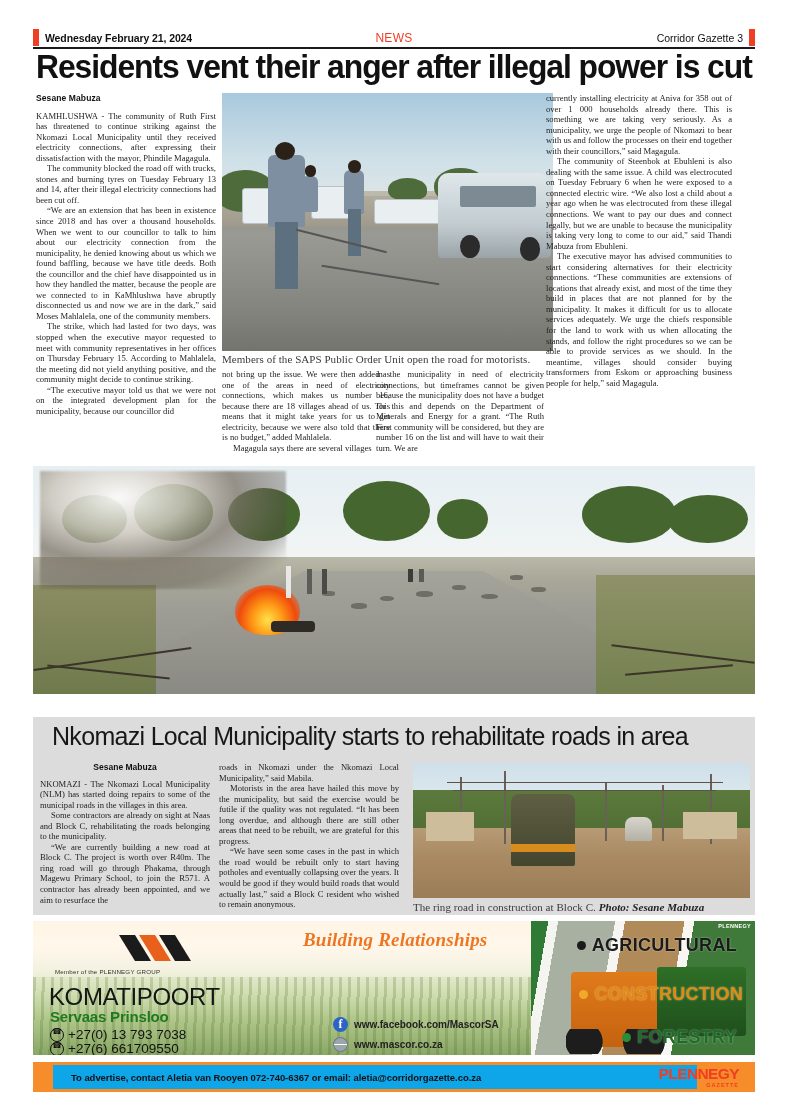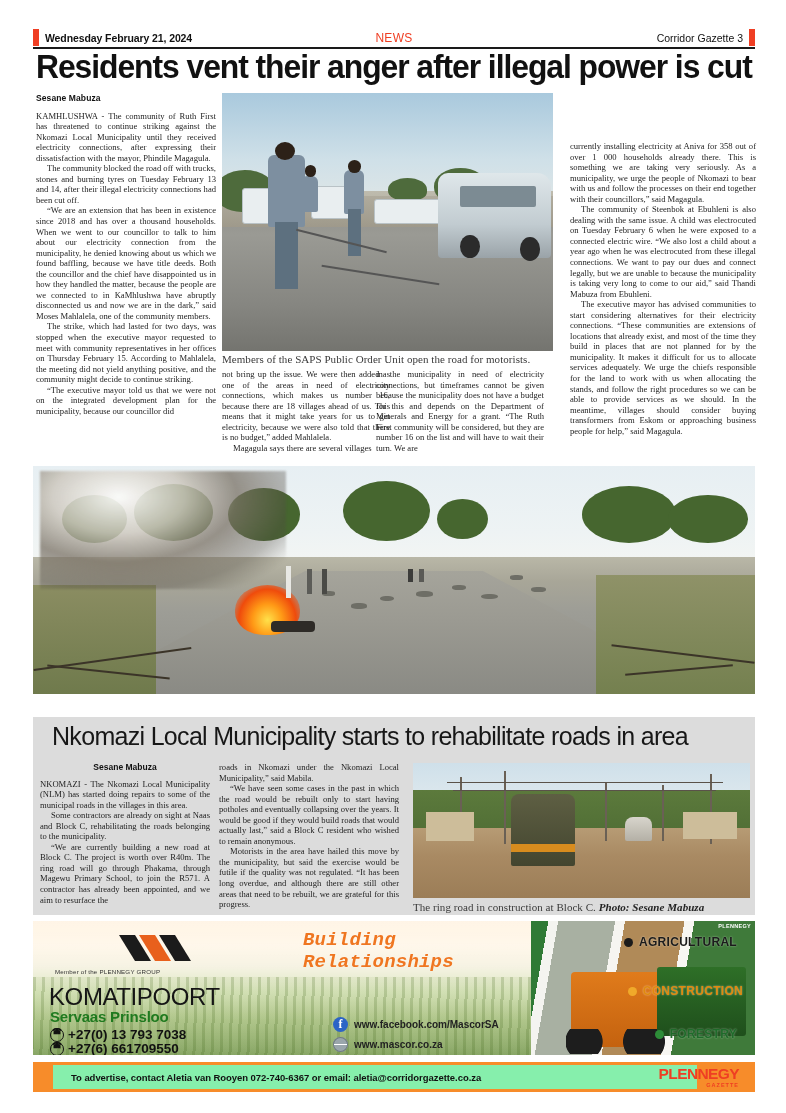--- a/index.html
+++ b/index.html
@@ -107,21 +107,21 @@
   }
   .col p {
     margin: 0;
     text-indent: 11px;
   }
   .col p.noindent { text-indent: 0; }
 
   #a1c1 { left: 36px;  top: 93px;  width: 180px; }
   #a1c2a{ left: 222px; top: 369px; width: 168px; }
   #a1c3a{ left: 376px; top: 369px; width: 168px; }
-  #a1c4 { left: 570px; top: 93px;  width: 186px; margin-top: 48px; }
+  #a1c4 { left: 546px; top: 93px;  width: 186px; }
 
   
   .photo {
     position: absolute;
     overflow: hidden;
     background: #c8c9c5;
   }
   .cap {
     position: absolute;
     font-family: Liberation Serif, serif;
@@ -270,34 +270,34 @@
   }
   .ad-person {
     position:absolute; left:17px; top:87px;
     font-family:"Liberation Sans", sans-serif;
     font-weight:bold; font-size:15px; color:#1f7a1f;
     letter-spacing:-0.2px;
   }
   .ad-phone {
     position:absolute; left:17px;
     font-family:"Liberation Sans", sans-serif;
-    font-weight:bold; font-size:13.5px; color:#111;
+    font-weight:normal; font-size:13.5px; color:#111;
     display:flex; align-items:center; gap:4px;
   }
   .ad-phone .ring {
     display:inline-block; width:12px; height:12px;
     border:1.3px solid #111; border-radius:50%;
     position:relative;
   }
   .ad-phone .ring::before {
     content:"\260E"; position:absolute; left:1px; top:-2px; font-size:8px;
   }
   .ad-tagline {
     position:absolute; left:270px; top:8px; width:250px;
-    font-family:Liberation Mono, monospace;
+    font-family:Liberation Serif, serif;
     font-style:italic; font-weight:bold;
     font-size:19px; line-height:22px; color:#ef7620;
     letter-spacing:0.2px;
     text-shadow: 0 0 1px rgba(255,255,255,.9);
   }
   .ad-social {
     position:absolute; left:300px;
     font-family:"Liberation Sans", sans-serif;
     font-weight:bold; font-size:10px; color:#222;
     display:flex; align-items:center; gap:6px;
@@ -343,40 +343,40 @@
   .ad-cat {
     position:absolute; top:2px; right:4px;
     font-family:"Liberation Sans", sans-serif;
     font-weight:bold; font-size:5.5px; color:#fff;
     letter-spacing:.3px;
     display:flex; align-items:center; gap:3px;
   }
   .ad-cat-line {
     position:absolute;
     font-family:"Liberation Sans", sans-serif;
-    font-weight:bold; font-size:12px;
+    font-weight:bold; font-size:18px;
     letter-spacing:0.3px;
     display:flex; align-items:center; gap:6px;
     text-shadow: 0 0 2px rgba(255,255,255,.55);
   }
   .ad-cat-line .bullet {
     width:9px; height:9px; border-radius:50%; display:inline-block;
   }
 
   
   .footer {
     position: absolute;
     left: 33px; top: 1062px;
     width: 722px; height: 30px;
     background: #f78c2a;
   }
   .footer-inner {
     position:absolute;
     left: 20px; top: 3px; right: 58px; bottom: 3px;
-    background:#86efac;
+    background:#0ea5e9;
     display:flex; align-items:center;
     padding-left:18px;
   }
   .footer-text {
     font-family:"Liberation Sans", sans-serif;
     font-weight:bold; font-size:9.5px; color:#111;
     letter-spacing:-0.05px;
   }
   .footer-logo {
     position:absolute; right:16px; top:4px;
@@ -516,22 +516,22 @@
 
   <div class="col" id="a2c1">
     <div class="byline2">Sesane Mabuza</div>
     <p class="noindent">NKOMAZI - The Nkomazi Local Municipality (NLM) has started doing repairs to some of the municipal roads in the villages in this area.</p>
     <p>Some contractors are already on sight at Naas and Block C, rehabilitating the roads belonging to the municipality.</p>
     <p>“We are currently building a new road at Block C. The project is worth over R40m. The ring road will go through Phakama, through Magewu Primary School, to join the R571. A contractor has already been appointed, and we aim to resurface the</p>
   </div>
 
   <div class="col" id="a2c2">
     <p class="noindent">roads in Nkomazi under the Nkomazi Local Municipality,” said Mabila.</p>
+    <p>Motorists in the area have hailed this move by the municipality, but said the exercise would be futile if the quality was not regulated. “It has been long overdue, and although there are still other areas that need to be rebuilt, we are grateful for this progress.</p>
     <p>“We have seen some cases in the past in which the road would be rebuilt only to start having potholes and eventually collapsing over the years. It would be good if they would build roads that would actually last,” said a Block C resident who wished to remain anonymous.</p>
-    <p>Motorists in the area have hailed this move by the municipality, but said the exercise would be futile if the quality was not regulated. “It has been long overdue, and although there are still other areas that need to be rebuilt, we are grateful for this progress.</p>
   </div>
 
   <div class="photo" id="photo3">
     <div class="p3-sky"></div>
     <div class="p3-green"></div>
     <div class="p3-dirt"></div>
 
     <div class="p3-pole" style="left:14%;top:10%;height:48%;"></div>
     <div class="p3-pole" style="left:27%;top:6%;height:54%;"></div>
     <div class="p3-pole" style="left:57%;top:14%;height:44%;"></div>

